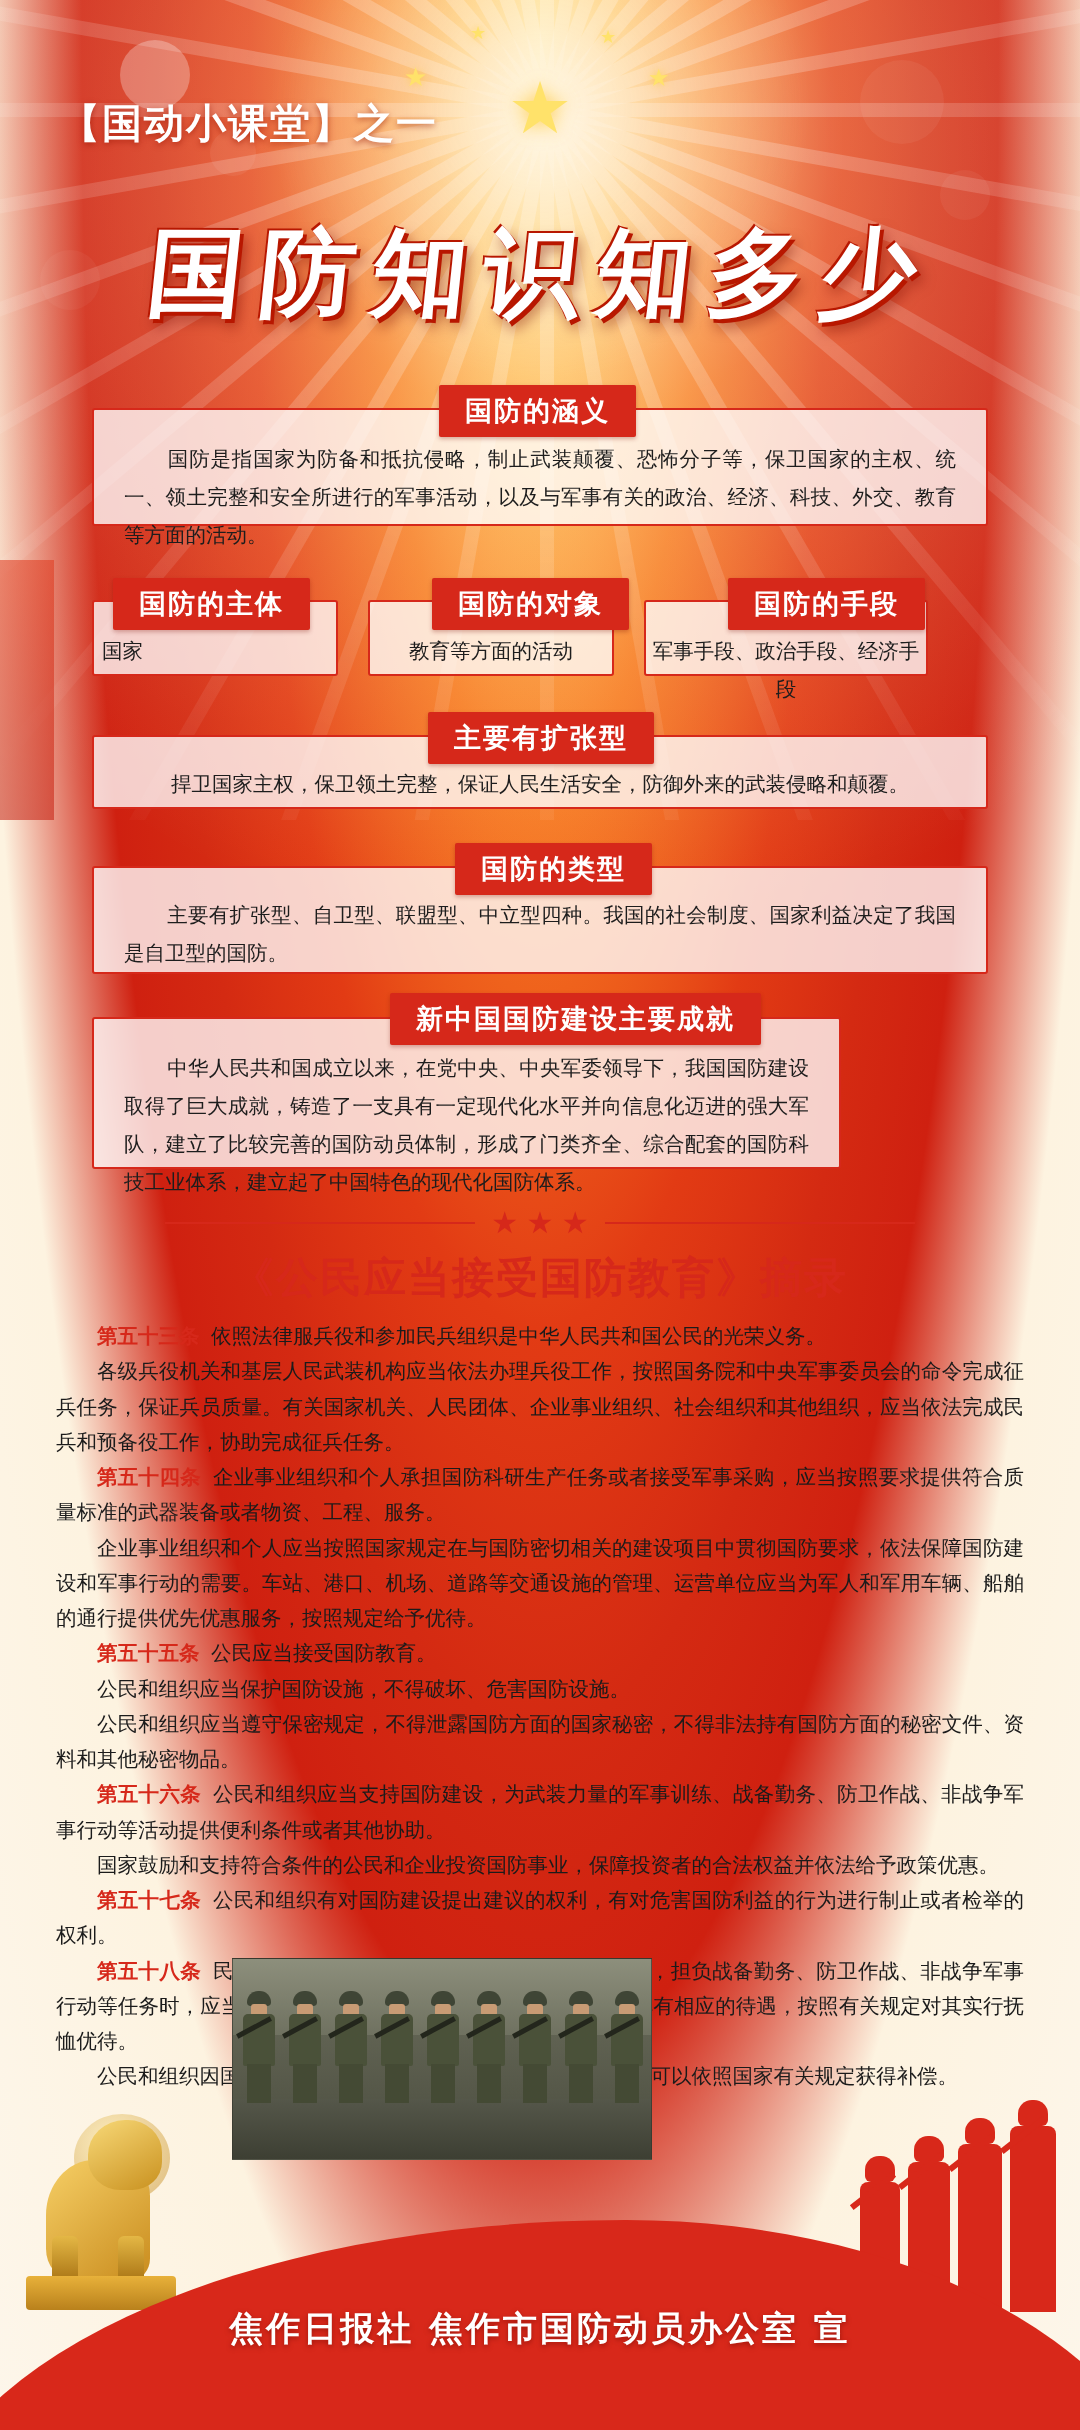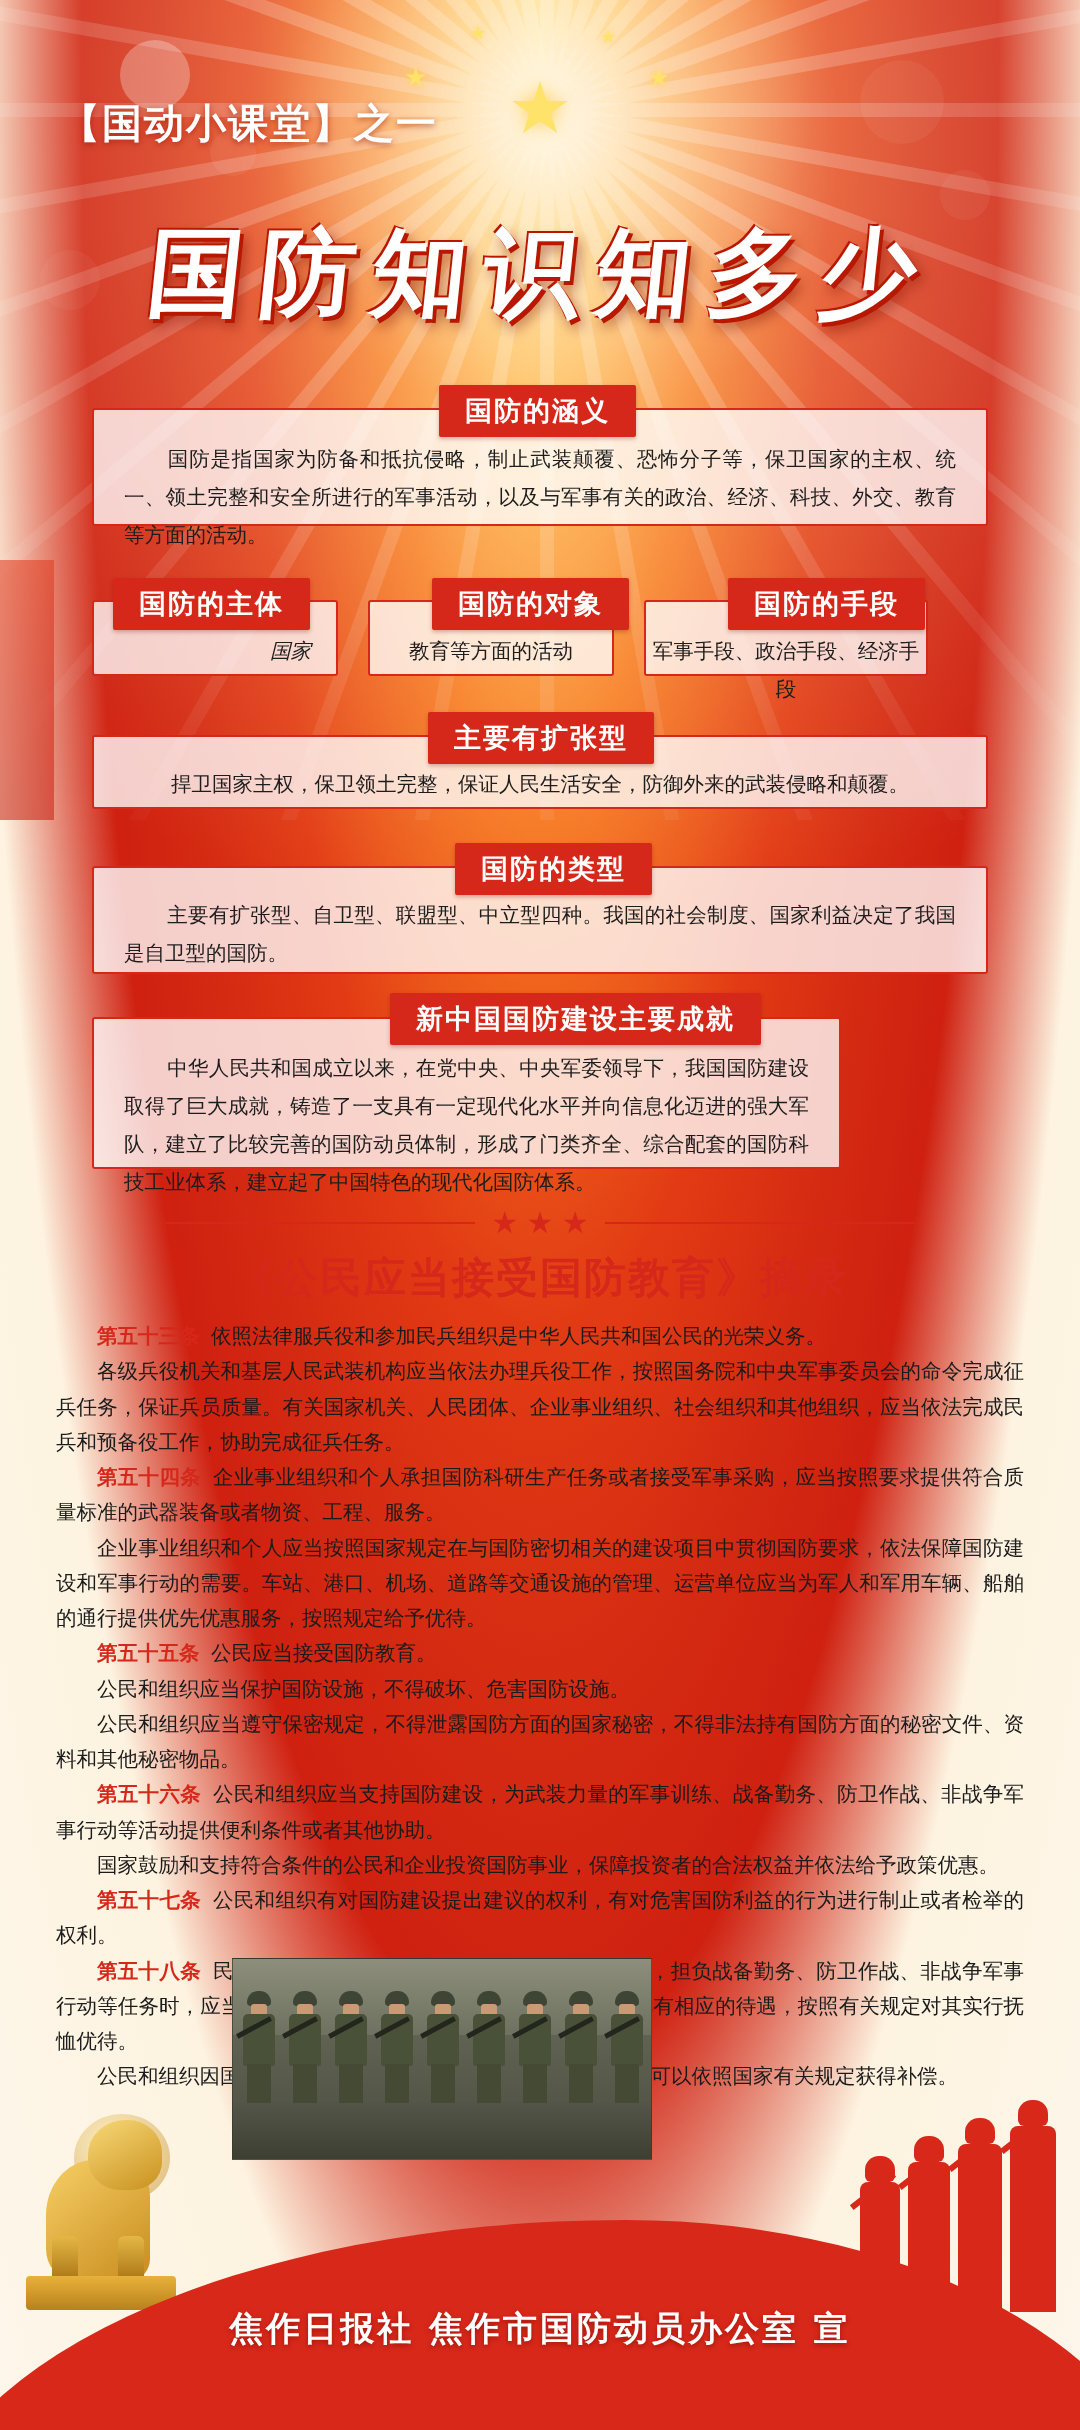--- a/index.html
+++ b/index.html
@@ -227,21 +227,21 @@
 
   <div class="content">
 
     <div class="panel" style="left:92px;top:408px;width:896px;height:118px;">
       <div class="panel-body"><span class="indent"></span><span>国防是指国家为防备和抵抗侵略，制止武装颠覆、恐怖分子等，保卫国家的主权、统一、领土完整和安全所进行的军事活动，以及与军事有关的政治、经济、科技、外交、教育等方面的活动。</span></div>
     </div>
     <div class="panel-head" style="left:439px;top:385px;">国防的涵义</div>
 
     <div class="trio">
       <div class="panel" style="left:92px;top:600px;width:246px;height:76px;">
-        <div class="panel-body" style="padding:30px 25px 10px 8px;text-align:right;font-style:italic;">国家</div>
+        <div class="panel-body" style="padding:30px 25px 10px 8px;text-align:left;">国家</div>
       </div>
       <div class="panel-head" style="left:113px;top:578px;">国防的主体</div>
 
       <div class="panel" style="left:368px;top:600px;width:246px;height:76px;">
         <div class="panel-body" style="padding:30px 4px 10px 4px;text-align:center;">教育等方面的活动</div>
       </div>
       <div class="panel-head" style="left:389px;top:578px;margin-left:43px;">国防的对象</div>
 
       <div class="panel" style="left:644px;top:600px;width:284px;height:76px;">
         <div class="panel-body" style="padding:30px 4px 10px 4px;text-align:center;">军事手段、政治手段、经济手段</div>

